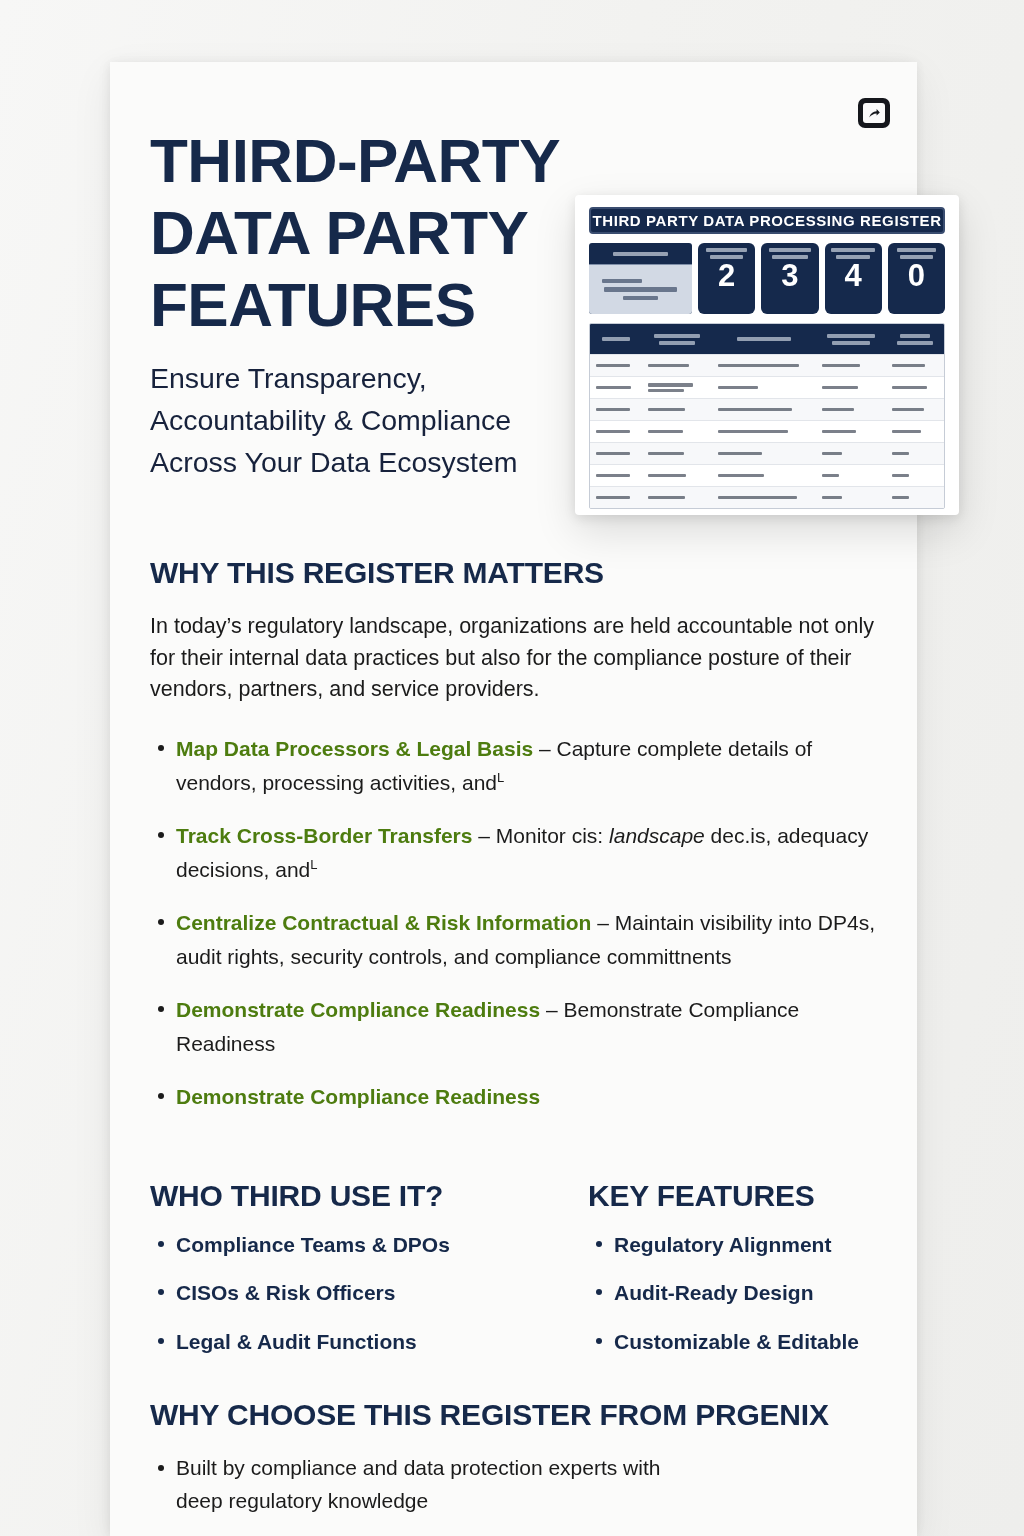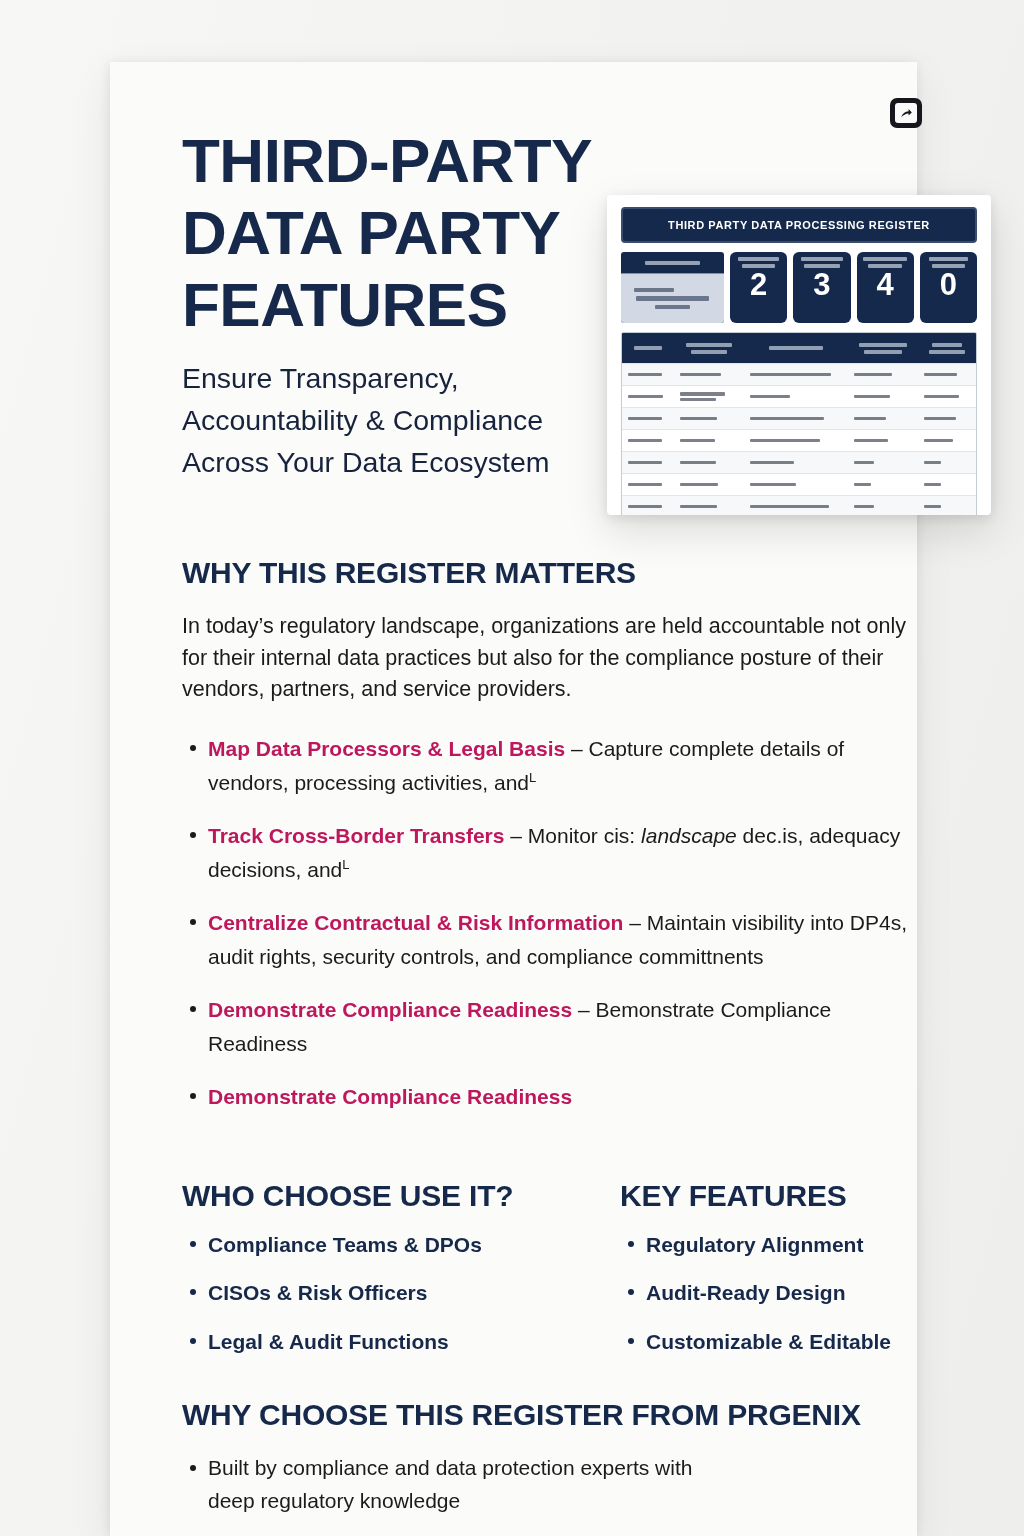--- a/index.html
+++ b/index.html
@@ -36,21 +36,20 @@
       0 2px 10px rgba(0,0,0,0.055),
       0 14px 40px rgba(0,0,0,0.07),
       -2px 0 14px rgba(0,0,0,0.035);
   }
 
   .page-inner {
     position: relative;
     width: 100%;
     height: 100%;
     padding: 0 40px 4px 40px;
-    margin-left: 32px;
   }
 
   
   .corner-badge {
     position: absolute;
     right: 27px;
     top: 36px;
     width: 32px;
     height: 30px;
     border-radius: 7px;
@@ -106,29 +105,29 @@
     background: #ffffff;
     border-radius: 4px;
     box-shadow:
       0 3px 12px rgba(0,0,0,0.10),
       0 16px 42px rgba(0,0,0,0.13);
     padding: 12px 14px;
     overflow: hidden;
   }
 
   .pc-header {
-    height: 36px;
+    height: 27px;
     background: #15294c;
     border: 2px solid #3a4d70;
     border-radius: 4px;
     display: flex;
     align-items: center;
     justify-content: center;
     color: #ffffff;
-    font-size: 11px;
+    font-size: 15px;
     font-weight: bold;
     letter-spacing: 0.6px;
     white-space: nowrap;
   }
 
   .pc-stats {
     display: flex;
     gap: 6px;
     margin-top: 9px;
     height: 71px;
@@ -266,21 +265,21 @@
   ul.bl > li::before {
     content: "";
     position: absolute;
     left: 8px;
     top: 13px;
     width: 6px;
     height: 6px;
     border-radius: 50%;
     background: #1b1b1b;
   }
-  ul.bl > li b { color: #be185d; font-weight: bold; }
+  ul.bl > li b { color: #4d7c0f; font-weight: bold; }
   ul.bl > li i { font-style: italic; }
   sup.mark {
     font-size: 13px;
     vertical-align: super;
     color: #1b1b1b;
   }
 
   
   .sec-why { position: absolute; left: 40px; top: 494px; width: 738px; }
   .sec-why .section-h { margin-bottom: 21px; }
@@ -551,21 +550,21 @@
           <b>Demonstrate Compliance Readiness</b><span> – </span><span>Bemonstrate Compliance Readiness</span>
         </li>
         <li>
           <b>Demonstrate Compliance Readiness</b>
         </li>
       </ul>
     </div>
 
     <div class="two-col">
       <div class="col-a">
-        <h2 class="section-h">WHO CHOOSE USE IT?</h2>
+        <h2 class="section-h">WHO THIRD USE IT?</h2>
         <ul class="bl">
           <li>Compliance Teams &amp; DPOs</li>
           <li>CISOs &amp; Risk Officers</li>
           <li>Legal &amp; Audit Functions</li>
         </ul>
       </div>
       <div class="col-b">
         <h2 class="section-h">KEY FEATURES</h2>
         <ul class="bl">
           <li>Regulatory Alignment</li>

